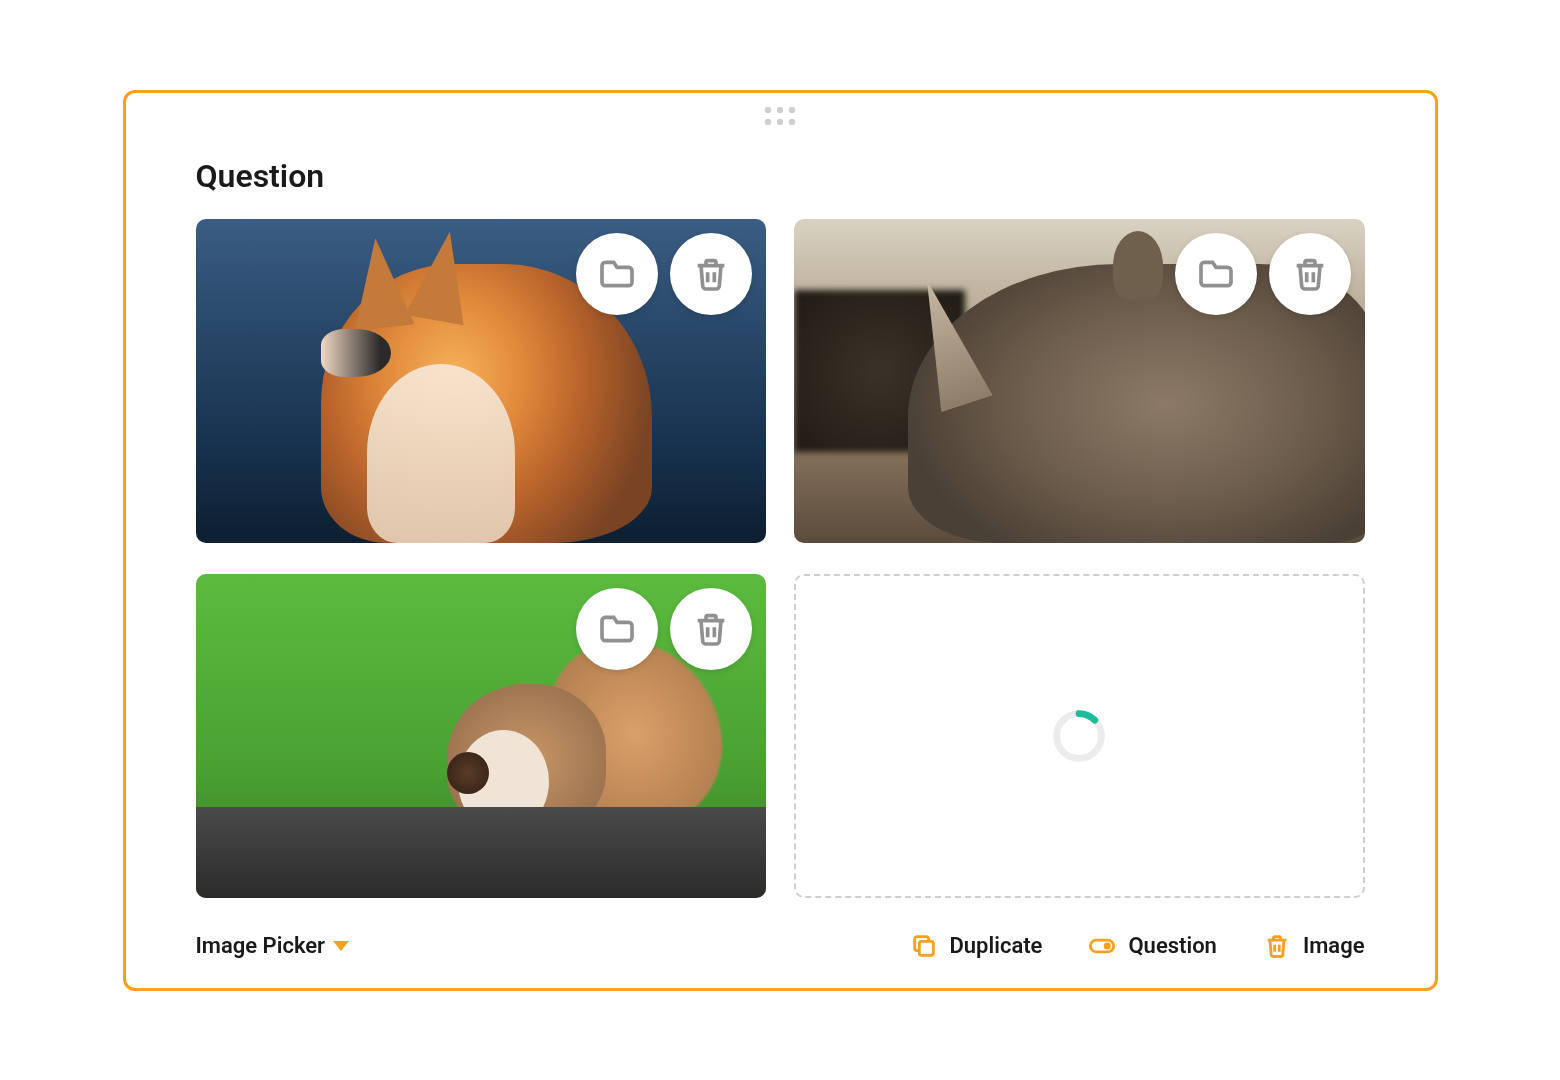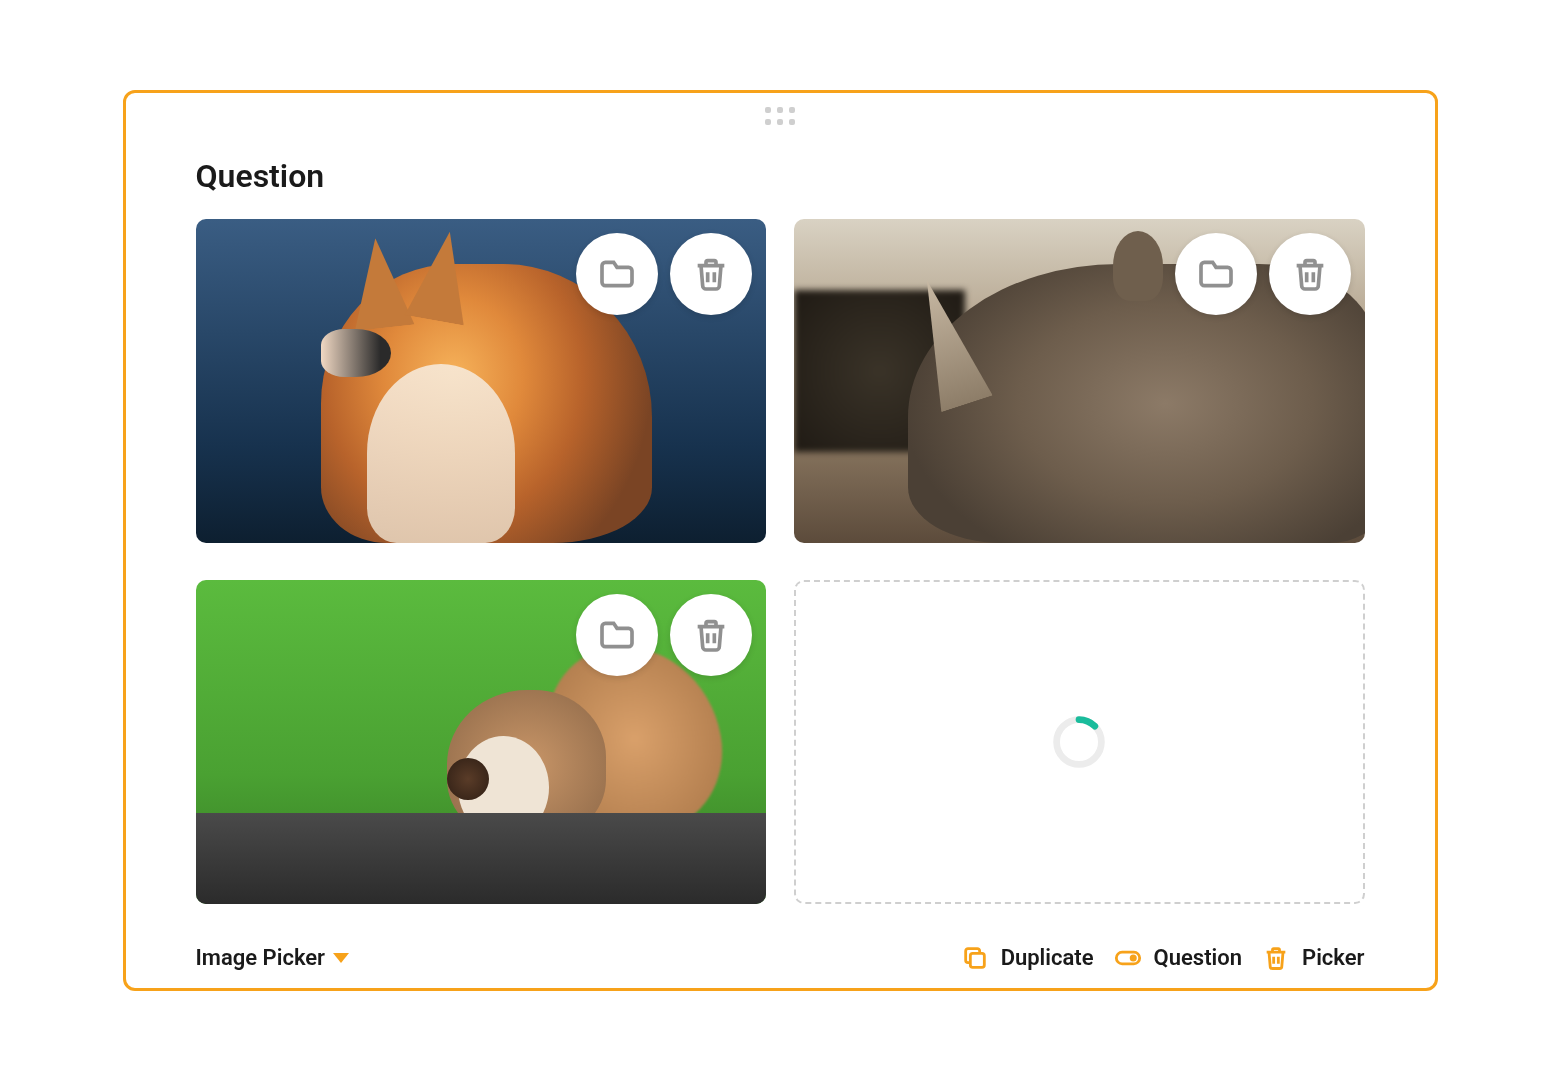--- a/index.html
+++ b/index.html
@@ -14,21 +14,21 @@
     align-items: center;
     justify-content: center;
   }
   .card {
     width: 1315px;
     height: 901px;
     border: 3px solid #f7a21a;
     border-radius: 12px;
     background: #fff;
     position: relative;
-    padding: 24px 70px 16px 70px;
+    padding: 24px 70px 28px 70px;
     display: flex;
     flex-direction: column;
   }
   .drag-handle {
     position: absolute;
     top: 14px;
     left: 50%;
     transform: translateX(-50%);
     display: grid;
     grid-template-columns: repeat(3, 6px);
@@ -159,21 +159,21 @@
   
   .footer{
     display:flex; align-items:center; justify-content:space-between;
     margin-top:30px; font-size:22px; font-weight:600; color:#1a1a1a;
   }
   .type-picker{ display:flex; align-items:center; gap:8px; cursor:pointer;justify-content:flex-end;}
   .caret-down{
     width:0; height:0; border-left:8px solid transparent; border-right:8px solid transparent;
     border-top:10px solid #f7a21a;
   }
-  .actions{ display:flex; align-items:center; gap:20px;}
+  .actions{ display:flex; align-items:center; gap:46px;}
   .action{ display:flex; align-items:center; gap:12px; cursor:pointer;}
   .action svg{ width:28px; height:28px; }
   .accent{ stroke:#f7a21a; fill:none; stroke-width:2.4;}
 </style>
 </head>
 <body>
 
 <div class="card">
   <div class="drag-handle">
     <span></span>
@@ -279,17 +279,17 @@
         <svg viewBox="0 0 24 24" class="accent">
           <rect x="2" y="7" width="20" height="10" rx="5"></rect>
           <circle cx="16.5" cy="12" r="3" fill="#f7a21a" stroke="none"></circle>
         </svg>
         <span>Question</span>
       </div>
       <div class="action">
         <svg viewBox="0 0 24 24" class="accent">
           <path d="M4 7h16M9 7V5a1 1 0 0 1 1-1h4a1 1 0 0 1 1 1v2M6 7l1 12a2 2 0 0 0 2 2h6a2 2 0 0 0 2-2l1-12M10 11v6M14 11v6"></path>
         </svg>
-        <span>Picker</span>
+        <span>Image</span>
       </div>
     </div>
   </div>
 </div>
 
 </body></html>

